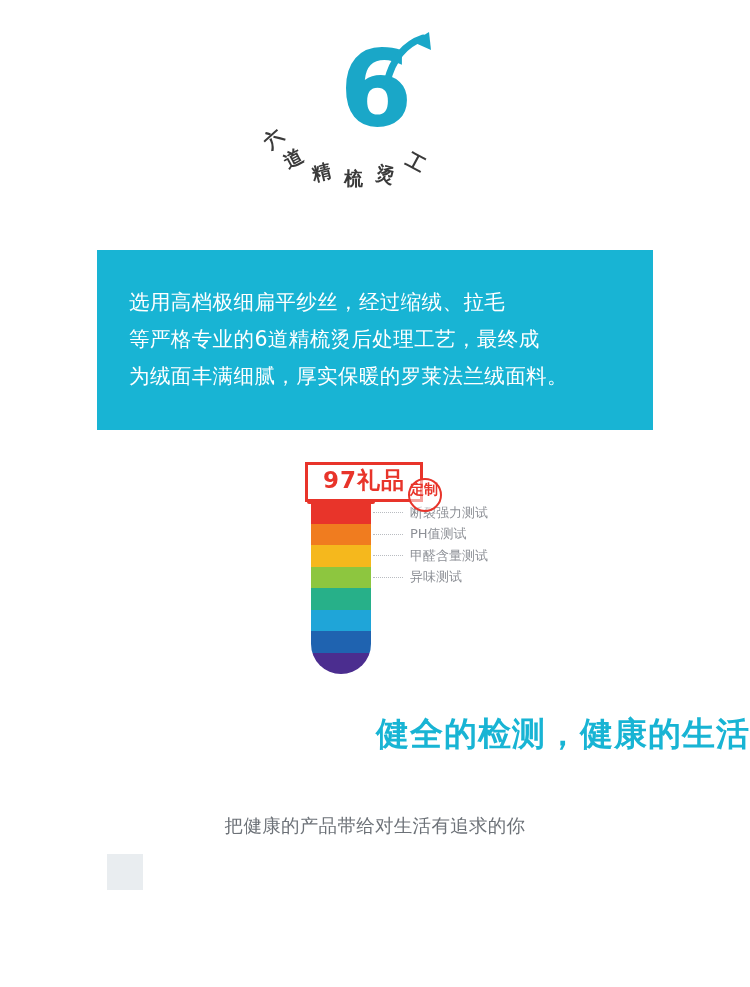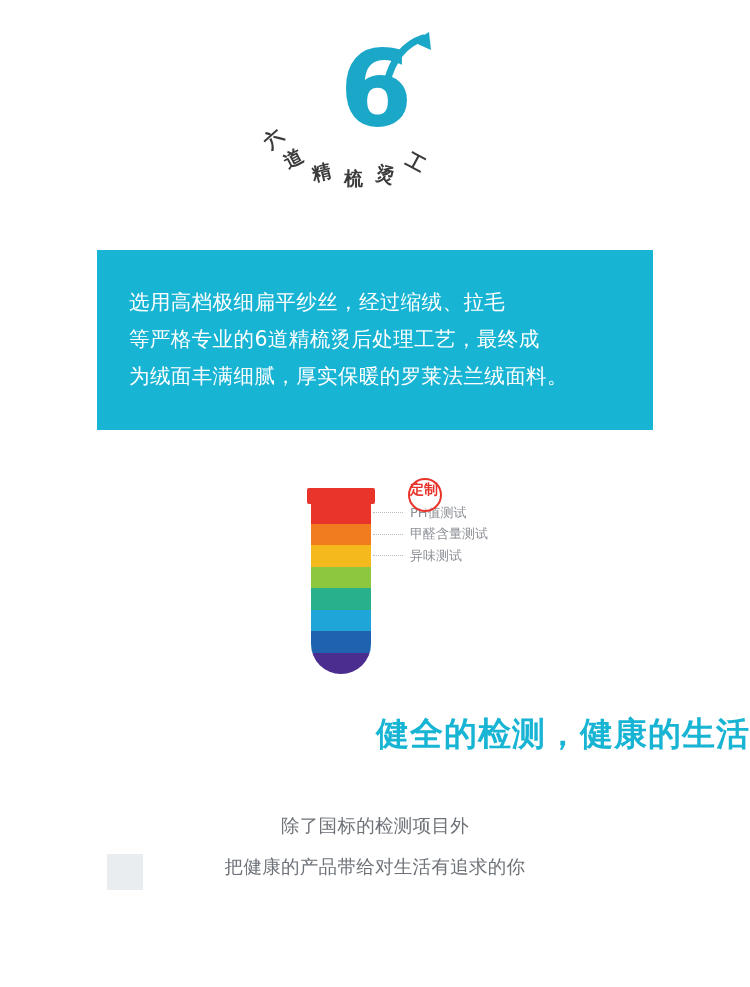--- a/index.html
+++ b/index.html
@@ -249,51 +249,55 @@
 </div>
 
 <div class="teal-box">
   <p>选用高档极细扁平纱丝，经过缩绒、拉毛</p>
   <p>等严格专业的6道精梳烫后处理工艺，最终成</p>
   <p>为绒面丰满细腻，厚实保暖的罗莱法兰绒面料。</p>
 </div>
 
 <div class="tube-section">
 
+  <div class="stamp">97礼品</div>
   <div class="stamp-seal">定制</div>
 
   <div class="tube">
     <div class="tube-body">
       <div class="tube-band" style="height:21.5px;background:#e8342a;"></div>
       <div class="tube-band" style="height:21.5px;background:#f07c1f;"></div>
       <div class="tube-band" style="height:21.5px;background:#f5b81d;"></div>
       <div class="tube-band" style="height:21.5px;background:#8dc63f;"></div>
       <div class="tube-band" style="height:21.5px;background:#27b089;"></div>
       <div class="tube-band" style="height:21.5px;background:#1fa5d8;"></div>
       <div class="tube-band" style="height:21.5px;background:#1f63b0;"></div>
       <div class="tube-band" style="height:23px;background:#4b2d8f;"></div>
     </div>
     <div class="tube-cap"></div>
   </div>
 
   <div class="tests">
     <div class="test-row">
       <span class="test-dash"></span>
+      <span>断裂强力测试</span>
+    </div>
+    <div class="test-row">
+      <span class="test-dash"></span>
       <span>PH值测试</span>
     </div>
     <div class="test-row">
       <span class="test-dash"></span>
       <span>甲醛含量测试</span>
     </div>
     <div class="test-row">
       <span class="test-dash"></span>
       <span>异味测试</span>
     </div>
   </div>
 </div>
 
 <div class="headline">健全的检测，健康的生活</div>
 
 <div class="gray-block">
   <div class="gray-square"></div>
-  <p>除了国标的检测项目外</p>
   <p>把健康的产品带给对生活有追求的你</p>
 </div>
 
 </body></html>

